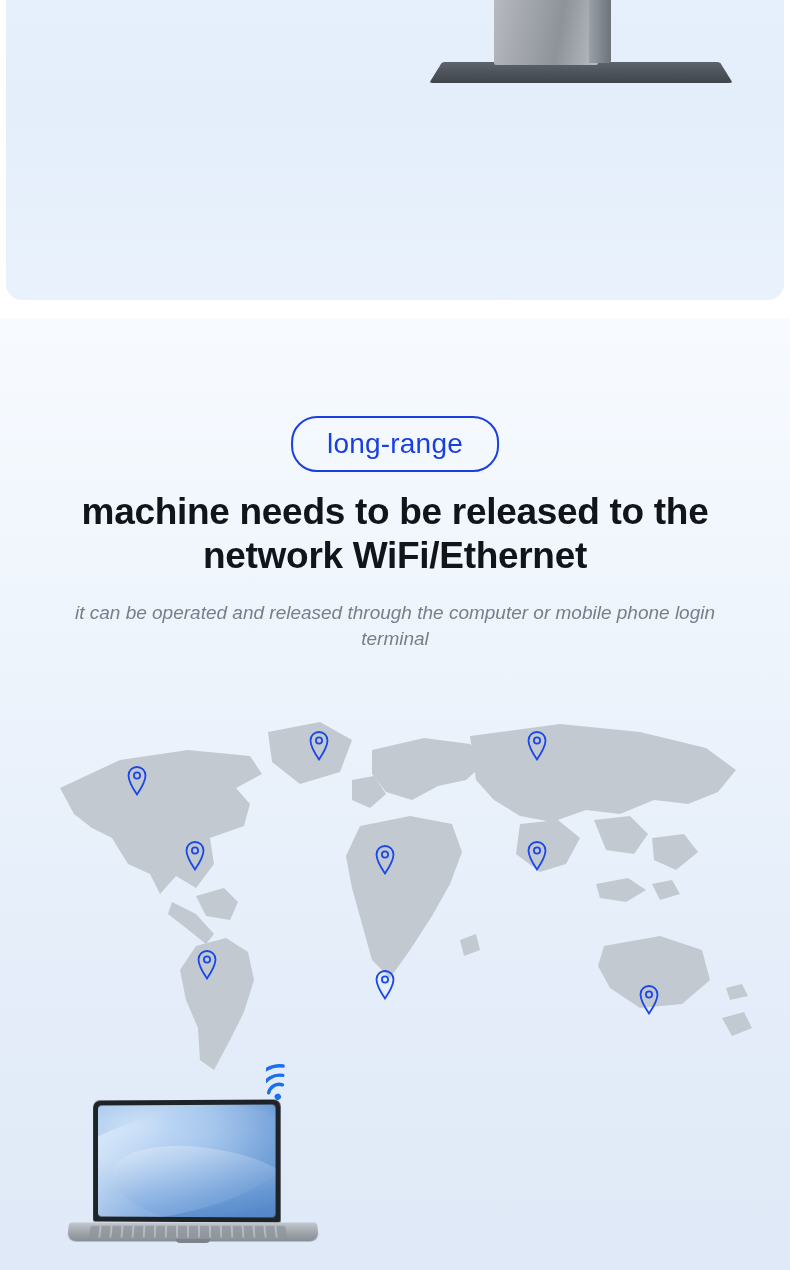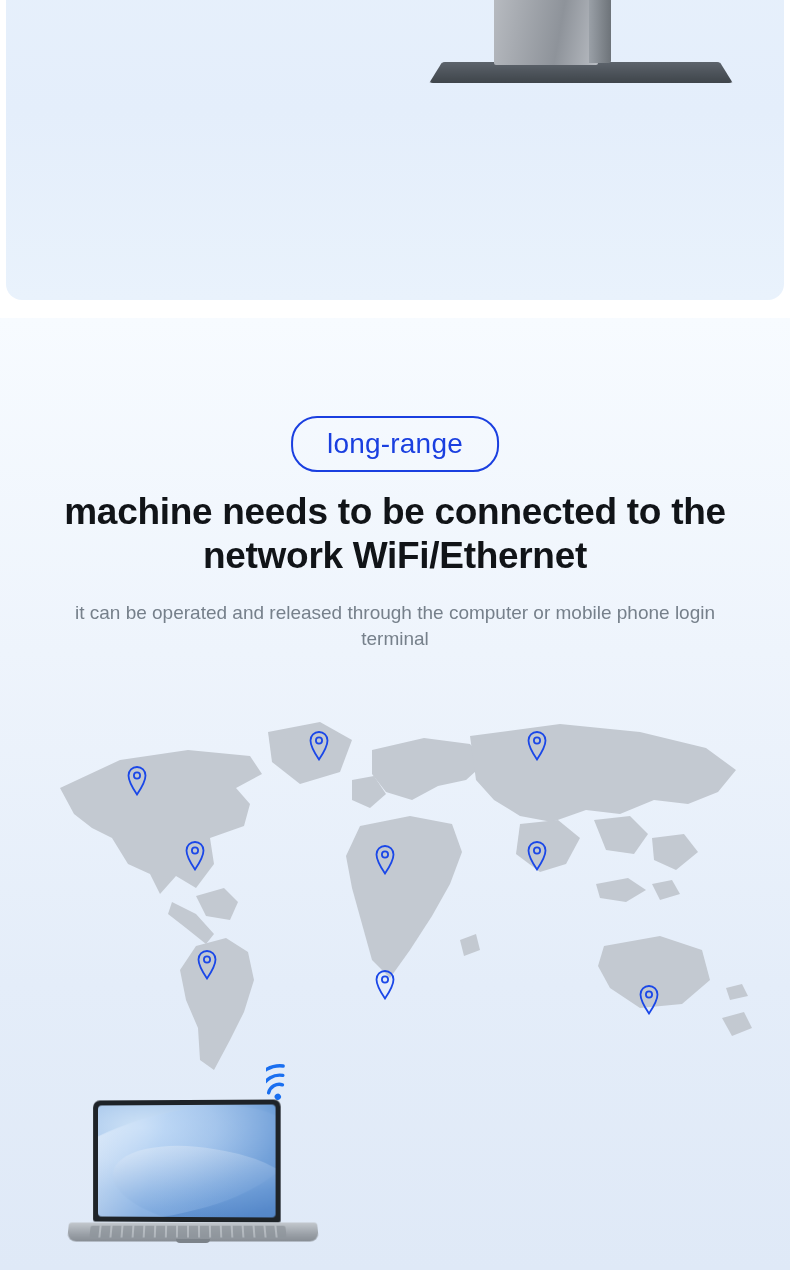--- a/index.html
+++ b/index.html
@@ -99,20 +99,21 @@
   .subline {
     position: absolute;
     left: 0;
     right: 0;
     top: 282px;
     text-align: center;
     font-size: 19px;
     color: #76808b;
     line-height: 1.35;
     padding: 0 60px;
+    font-style: italic;
   }
 
   .map-wrap {
     position: absolute;
     left: 0;
     top: 370px;
     width: 790px;
     height: 420px;
   }
   .map-wrap svg { display: block; }
@@ -221,21 +222,21 @@
 <div class="top-panel">
 
   <div class="kiosk-base"></div>
   <div class="kiosk-column"></div>
   <div class="kiosk-column-right"></div>
 
 </div>
 
 <div class="bottom-panel">
   <div class="badge">long-range</div>
-  <div class="headline">machine needs to be connected to the network WiFi/Ethernet</div>
+  <div class="headline">machine needs to be released to the network WiFi/Ethernet</div>
   <div class="subline">it can be operated and released through the computer or mobile phone login terminal</div>
 </div>
 
 <div class="map-wrap" style="top:688px;">
   <svg width="790" height="420" viewBox="0 0 790 420">
     <g fill="#c3c9d1">
 
       <path d="M60 100 L120 72 L188 62 L250 68 L262 86 L236 100 L250 116 L244 138 L210 150
                L214 176 L196 200 L176 188 L160 206 L150 186 L128 176 L112 150 L92 140 L74 126 Z"></path>
       <path d="M196 208 L224 200 L238 214 L230 232 L206 228 Z"></path>

